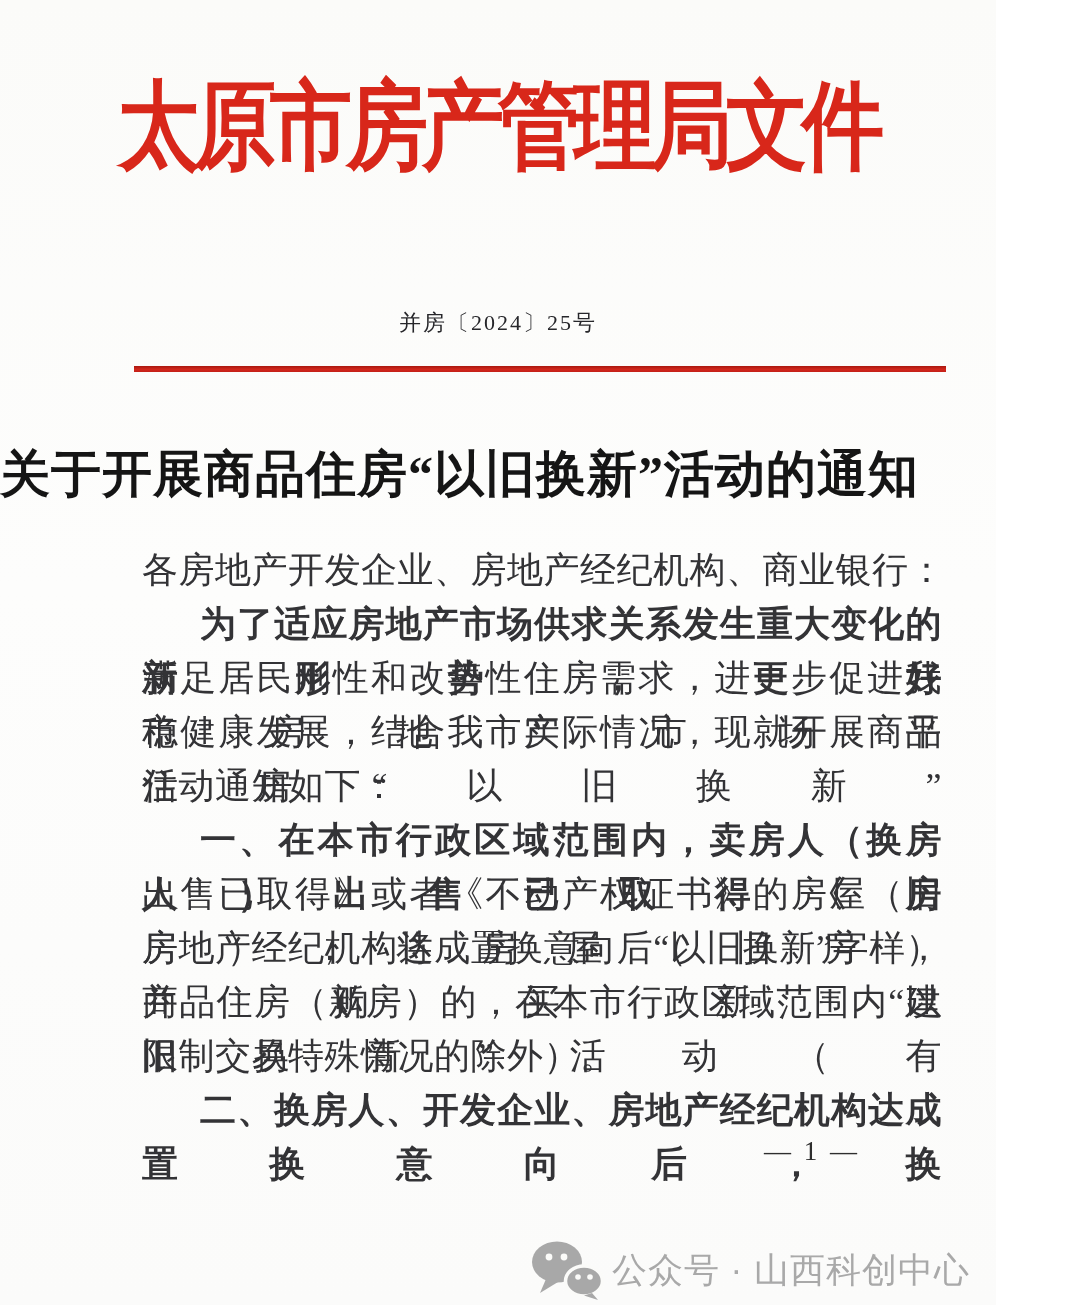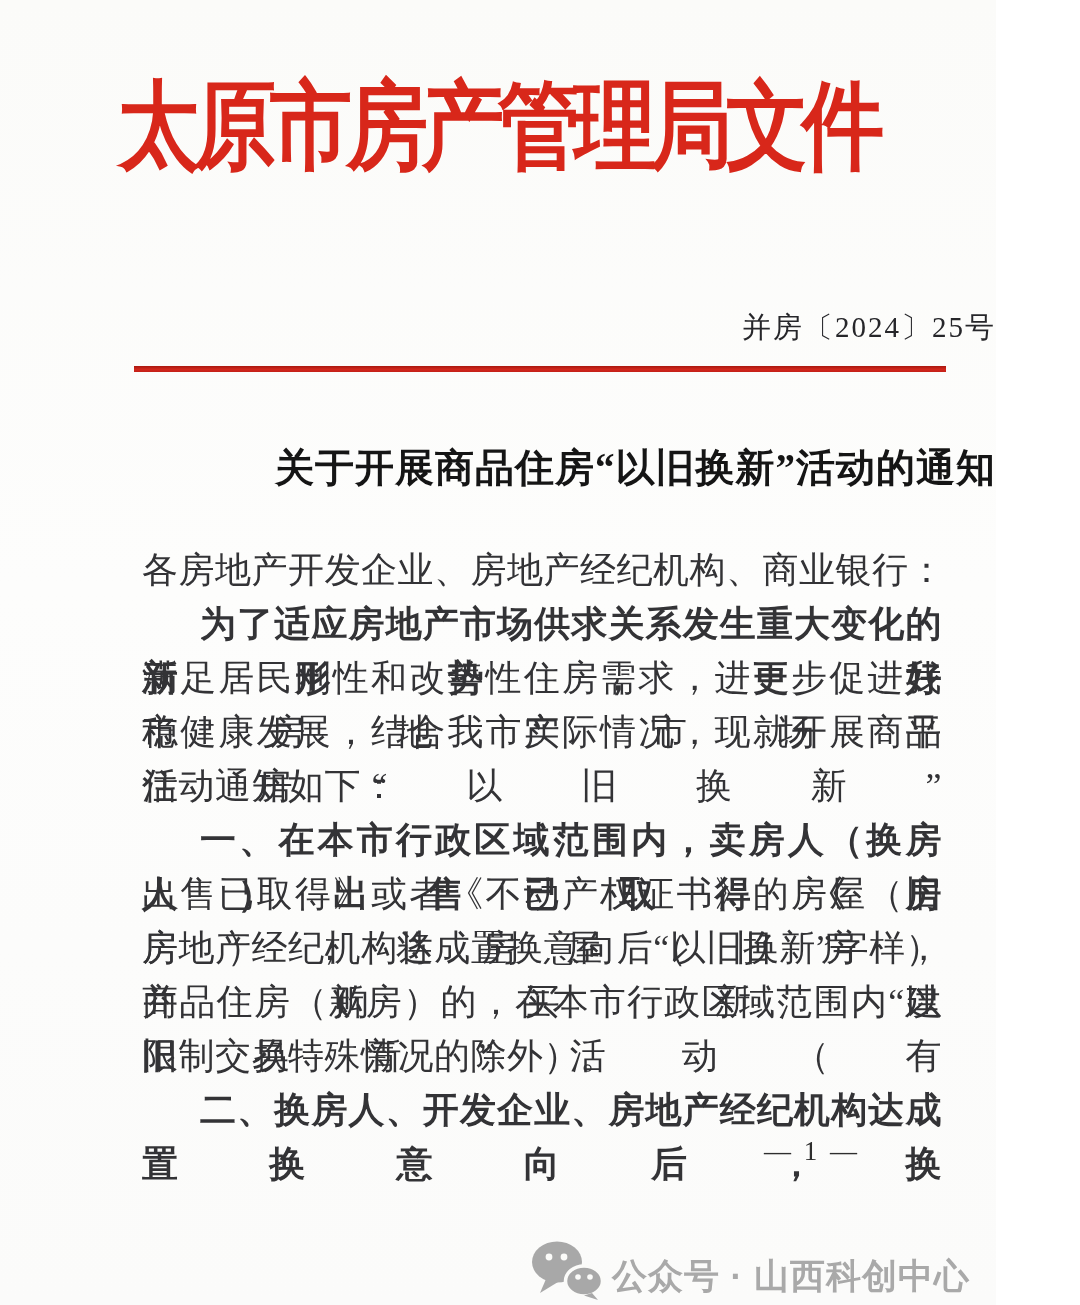--- a/index.html
+++ b/index.html
@@ -22,37 +22,37 @@
     font-size: 82px;
     font-weight: 900;
     letter-spacing: -6px;
     transform: scaleY(1.18);
     transform-origin: top center;
     white-space: nowrap;
   }
   .doc-num {
     position: absolute;
     top: 308px; left: 0; width: 100%;
-    text-align: right;
+    text-align: center;
     color: #26262a;
-    font-size: 29px;
+    font-size: 22px;
     letter-spacing: 2px;
   }
   .red-line {
     position: absolute;
     top: 366px; left: 134px;
     width: 812px; height: 6px;
     background: linear-gradient(180deg, #a8170f 0%, #d2271c 55%, #c32018 100%);
   }
   .doc-title {
     position: absolute;
     top: 441px; left: 0; width: 100%;
-    text-align: right;
+    text-align: left;
     color: #151515;
-    font-size: 39px;
+    font-size: 50px;
     font-weight: bold;
     letter-spacing: 1px;
     white-space: nowrap;
   }
   .body-text {
     position: absolute;
     top: 543px; left: 142px;
     width: 800px;
     color: #333336;
     font-size: 36px;
@@ -74,28 +74,27 @@
     position: absolute;
     top: 1136px; right: 136px;
     color: #2e2e2e;
     font-size: 27px;
     letter-spacing: 3px;
   }
   .watermark {
     position: absolute;
     top: 1240px; right: 26px;
     display: flex;
-    align-items: flex-end;
+    align-items: center;
     gap: 8px;
     color: #a9a9a9;
     font-family: "Liberation Sans", sans-serif;
     font-size: 35px;
     letter-spacing: 1px;
     white-space: nowrap;
-    font-weight: bold;
   }
   .wechat-icon-box { width: 74px; height: 60px; flex: 0 0 auto; }
 </style>
 </head>
 <body>
 
 <div class="page">
 
   <h1 class="red-head">太原市房产管理局文件</h1>
 

